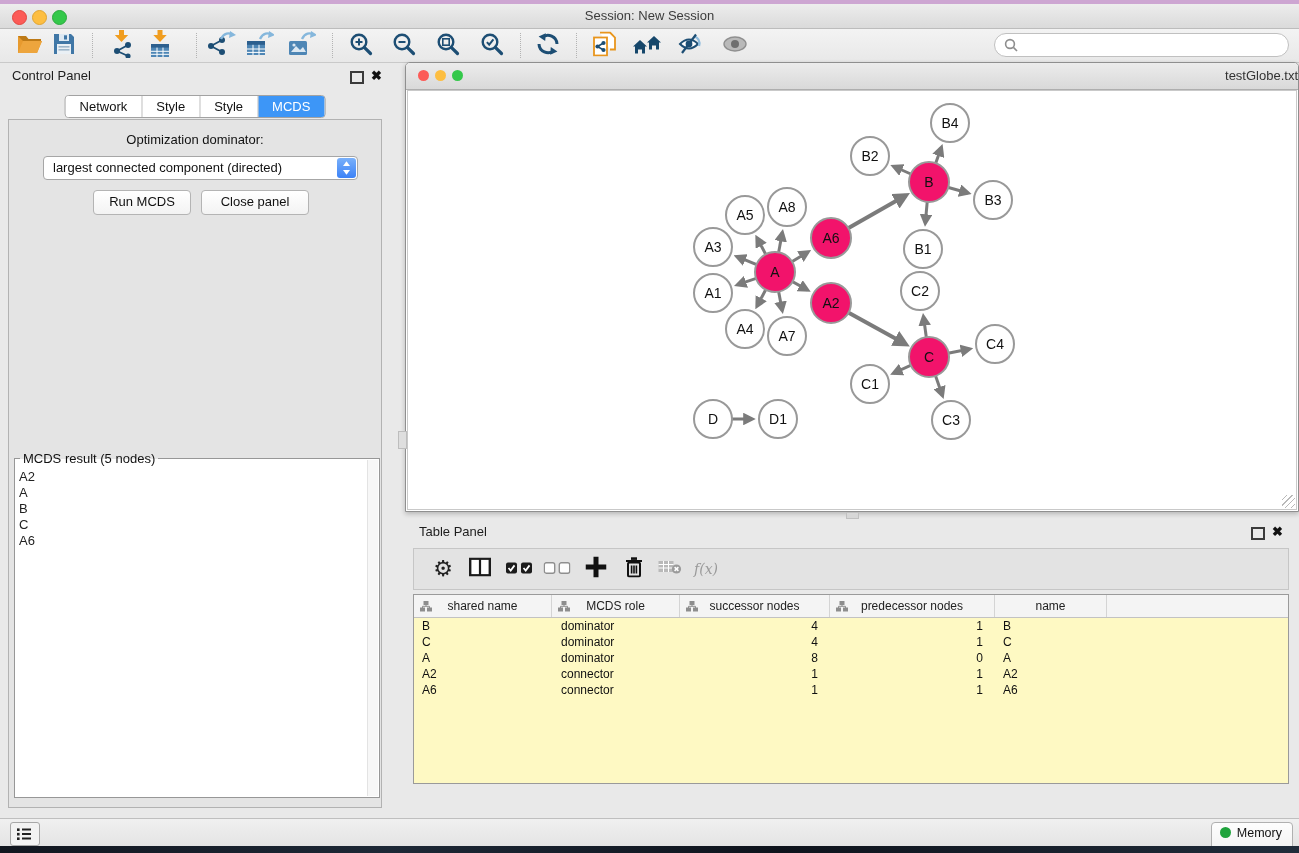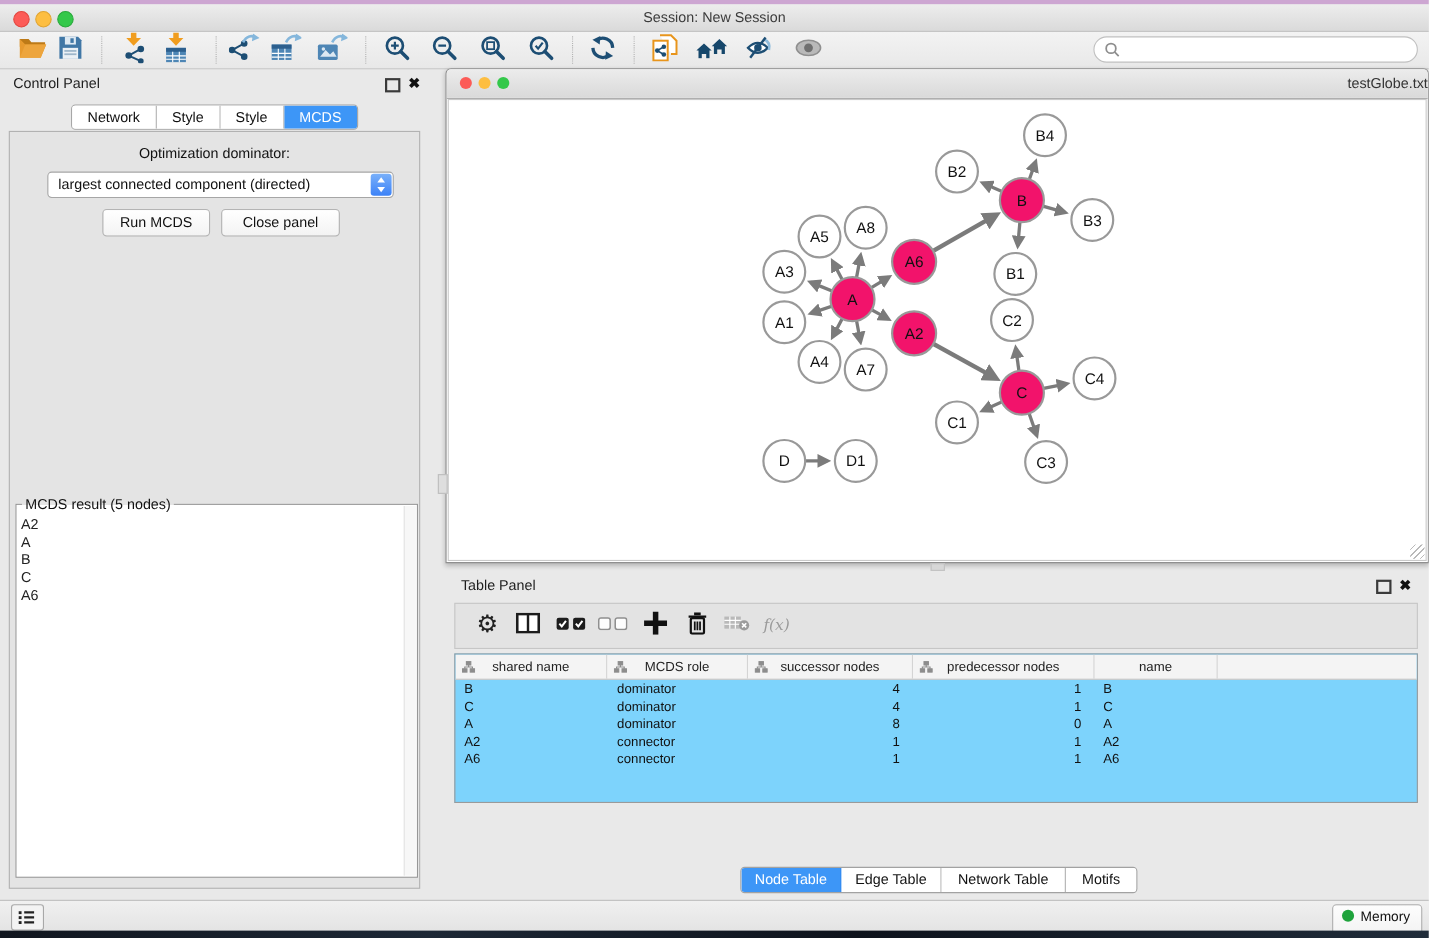--- a/index.html
+++ b/index.html
@@ -66,21 +66,21 @@
   .vthumb{position:absolute;left:398px;top:431px;width:7px;height:16px;background:#dedede;border:1px solid #bdbdbd;}
   .hthumb{position:absolute;left:846px;top:512px;width:11px;height:5px;background:#d7d7d7;border:1px solid #c0c0c0;}
   
   .table-panel{position:absolute;left:405px;top:516px;width:894px;height:302px;}
   .tp-title{position:absolute;left:14px;top:8px;font-size:13px;color:#1d1d1d;}
   .tp-float{right:34px;top:11px;} .tp-close{right:16px;top:8px;}
   .tp-toolbar{position:absolute;left:8px;top:32px;width:874px;height:40px;background:#e3e3e3;border:1px solid #c6c6c6;}
   .tp-icon{position:absolute;top:50%;transform:translate(-50%,-50%);}
   .gear-glyph{font-size:22px;color:#222;font-family:"DejaVu Sans",sans-serif;line-height:1;}
   .fx{font-family:"DejaVu Serif",serif;font-style:italic;font-size:14px;color:#9a9a9a;}
-  .ttable{position:absolute;left:8px;top:78px;width:876px;height:136px;background:#7dd3fc;border:1px solid #9a9a9a;box-sizing:border-box;overflow:hidden;}
+  .ttable{position:absolute;left:8px;top:78px;width:876px;height:190px;background:#fef9c3;border:1px solid #9a9a9a;box-sizing:border-box;overflow:hidden;}
   .thead{display:flex;height:22px;background:#f4f4f4;border-bottom:1px solid #c2c2c2;}
   .th{position:relative;height:22px;border-right:1px solid #d4d4d4;font-size:12px;color:#222;
       display:flex;align-items:center;justify-content:center;box-sizing:border-box;}
   .th svg{position:absolute;left:6px;top:6px;}
   .t-row{display:flex;height:16px;font-size:12px;color:#111;}
   .td{box-sizing:border-box;white-space:nowrap;overflow:hidden;line-height:16px;}
   .al{padding-left:8px;text-align:left;} .ar{padding-right:12px;text-align:right;}
   .c0{width:138px;} .c1{width:128px;padding-left:9px;} .c2{width:150px;} .c3{width:165px;text-align:right;} .c4{width:112px;}
   .tp-tabs{top:272px;left:268px;height:22px;}
   .tp-tab{line-height:22px;}
@@ -561,26 +561,20 @@
           <div class="t-row">
             <div class="td c0 al">A6</div>
             <div class="td c1">connector</div>
             <div class="td c2 ar">1</div>
             <div class="td c3 ar">1</div>
             <div class="td c4 al">A6</div>
           </div>
         </div>
     </div>
 
-    <div class="seg-tabs tp-tabs">
-      <div class="seg-tab tp-tab active" style="width:90px">Node Table</div>
-      <div class="seg-tab tp-tab" style="width:90px">Edge Table</div>
-      <div class="seg-tab tp-tab" style="width:112px">Network Table</div>
-      <div class="seg-tab tp-tab" style="width:64px">Motifs</div>
-    </div>
   </div>
 
   <div class="status-bar">
     <div class="list-btn">
       <svg width="16" height="14" viewBox="0 0 16 14">
           <g stroke="#222" stroke-width="2">
             <line x1="6" y1="2.5" x2="15" y2="2.5"></line>
             <line x1="6" y1="7" x2="15" y2="7"></line>
             <line x1="6" y1="11.5" x2="15" y2="11.5"></line>
           </g>

